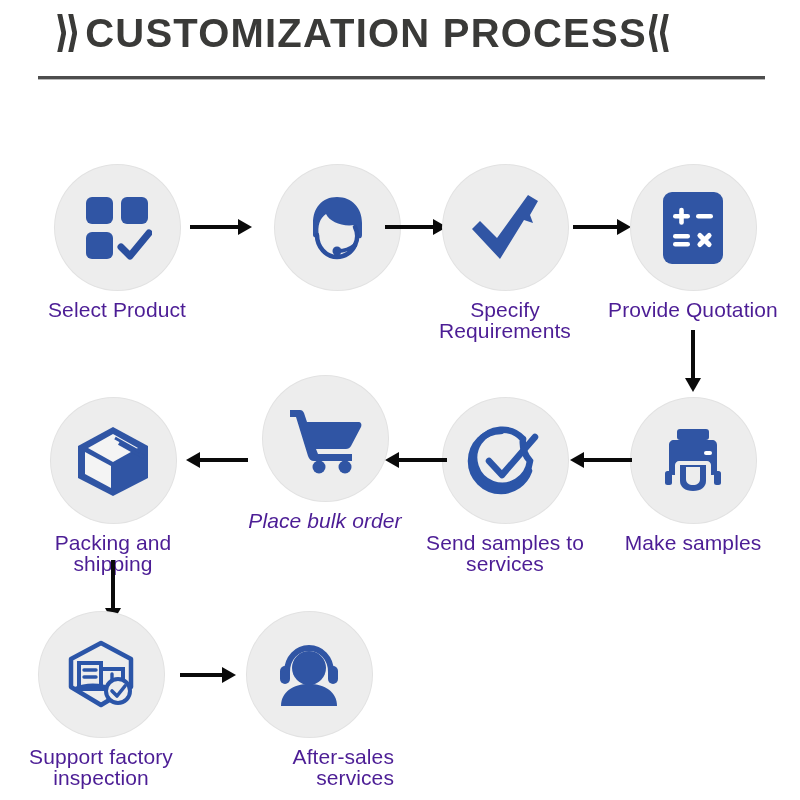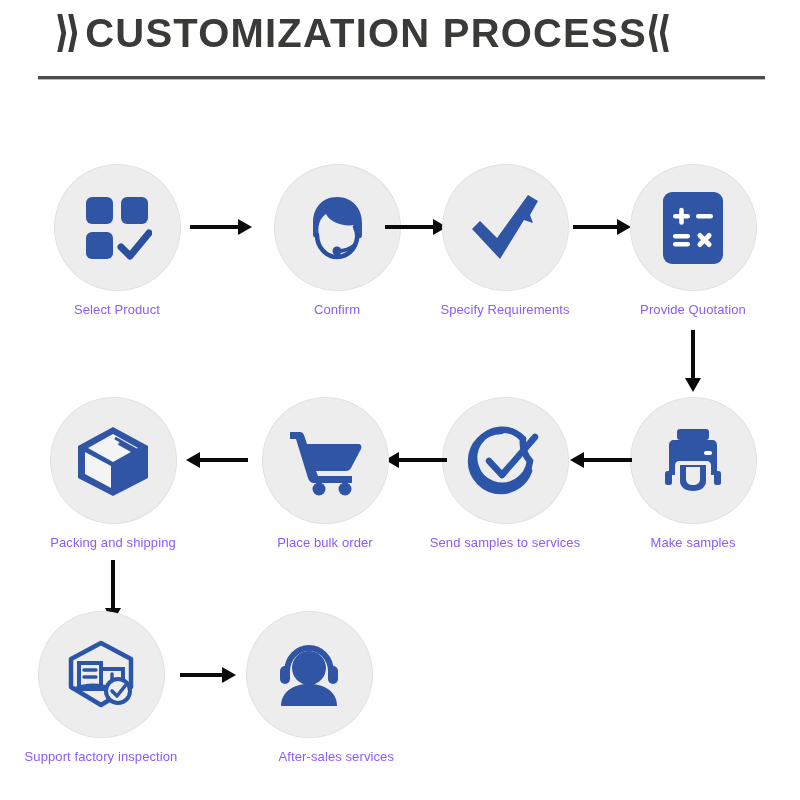--- a/index.html
+++ b/index.html
@@ -86,23 +86,23 @@
     box-shadow: 0 0 0 1px #e2e2e2;
   }
   .circle svg {
     position: absolute;
     left: 50%;
     top: 50%;
     transform: translate(-50%, -50%);
   }
   .step-label {
     margin-top: 9px;
-    font-size: 13px;
+    font-size: 21px;
     line-height: 21px;
-    color: #8b5cf6;
+    color: #4c1d95;
     letter-spacing: 0.1px;
   }
 
   
   .arrow {
     position: absolute;
   }
   .arrow.h {
     height: 20px;
   }
@@ -172,21 +172,20 @@
 <div class="step" style="left:252px; top:165px;">
   <div class="circle">
     <svg width="74" height="74" viewBox="0 0 74 74">
       <path d="M37 6 C22 6 13 17 13 32 L13 44 C13 46 15 47 17 46 L19 45 C17 35 20 27 26 23 C30 31 42 36 55 34 C57 38 58 42 57 46 L59 47 C61 48 62 46 62 44 L62 32 C62 17 52 6 37 6 Z" fill="#3055a4"></path>
       <path d="M17 44 C17 56 26 66 37 66 C45 66 52 61 55 54" fill="none" stroke="#2b4f9e" stroke-width="4.5" stroke-linecap="round"></path>
       <path d="M55 36 C58 42 58 48 55 54" fill="none" stroke="#2b4f9e" stroke-width="4.5" stroke-linecap="round"></path>
       <path d="M55 54 C50 58 44 60 38 60" fill="none" stroke="#2b4f9e" stroke-width="4" stroke-linecap="round"></path>
       <circle cx="37" cy="60" r="4.5" fill="#2b4f9e"></circle>
     </svg>
   </div>
-  <div class="step-label">Confirm</div>
 </div>
 
 <div class="arrow h right" style="left:385px; top:217px; width:62px;">
   <div class="shaft-h" style="width:50px;"></div>
     <div class="head-h"></div>
 </div>
 
 <div class="step" style="left:420px; top:165px;">
   <div class="circle">
     <svg width="78" height="74" viewBox="0 0 78 74">
@@ -253,21 +252,21 @@
     </svg>
   </div>
   <div class="step-label">Send samples to services</div>
 </div>
 
 <div class="arrow h left" style="left:385px; top:450px; width:62px;">
   <div class="head-h"></div>
     <div class="shaft-h" style="left:12px; width:50px;"></div>
 </div>
 
-<div class="step" style="left:240px; top:398px;">
+<div class="step" style="left:240px; top:376px;font-style:italic;">
   <div class="circle">
     <svg width="78" height="70" viewBox="0 0 78 70">
       <path d="M4 6 L14 6 C16 6 17 7 18 9 L21 18 L72 18 C75 18 76 20 75 23 L65 42 C64 44 62 45 60 45 L30 45 L32 50 L66 50 L66 57 L28 57 C25 57 23 55 22 52 L10 13 L4 13 Z" fill="#3055a4"></path>
       <circle cx="33" cy="63" r="6.5" fill="#3055a4"></circle>
       <circle cx="59" cy="63" r="6.5" fill="#3055a4"></circle>
     </svg>
   </div>
   <div class="step-label">Place bulk order</div>
 </div>
 

